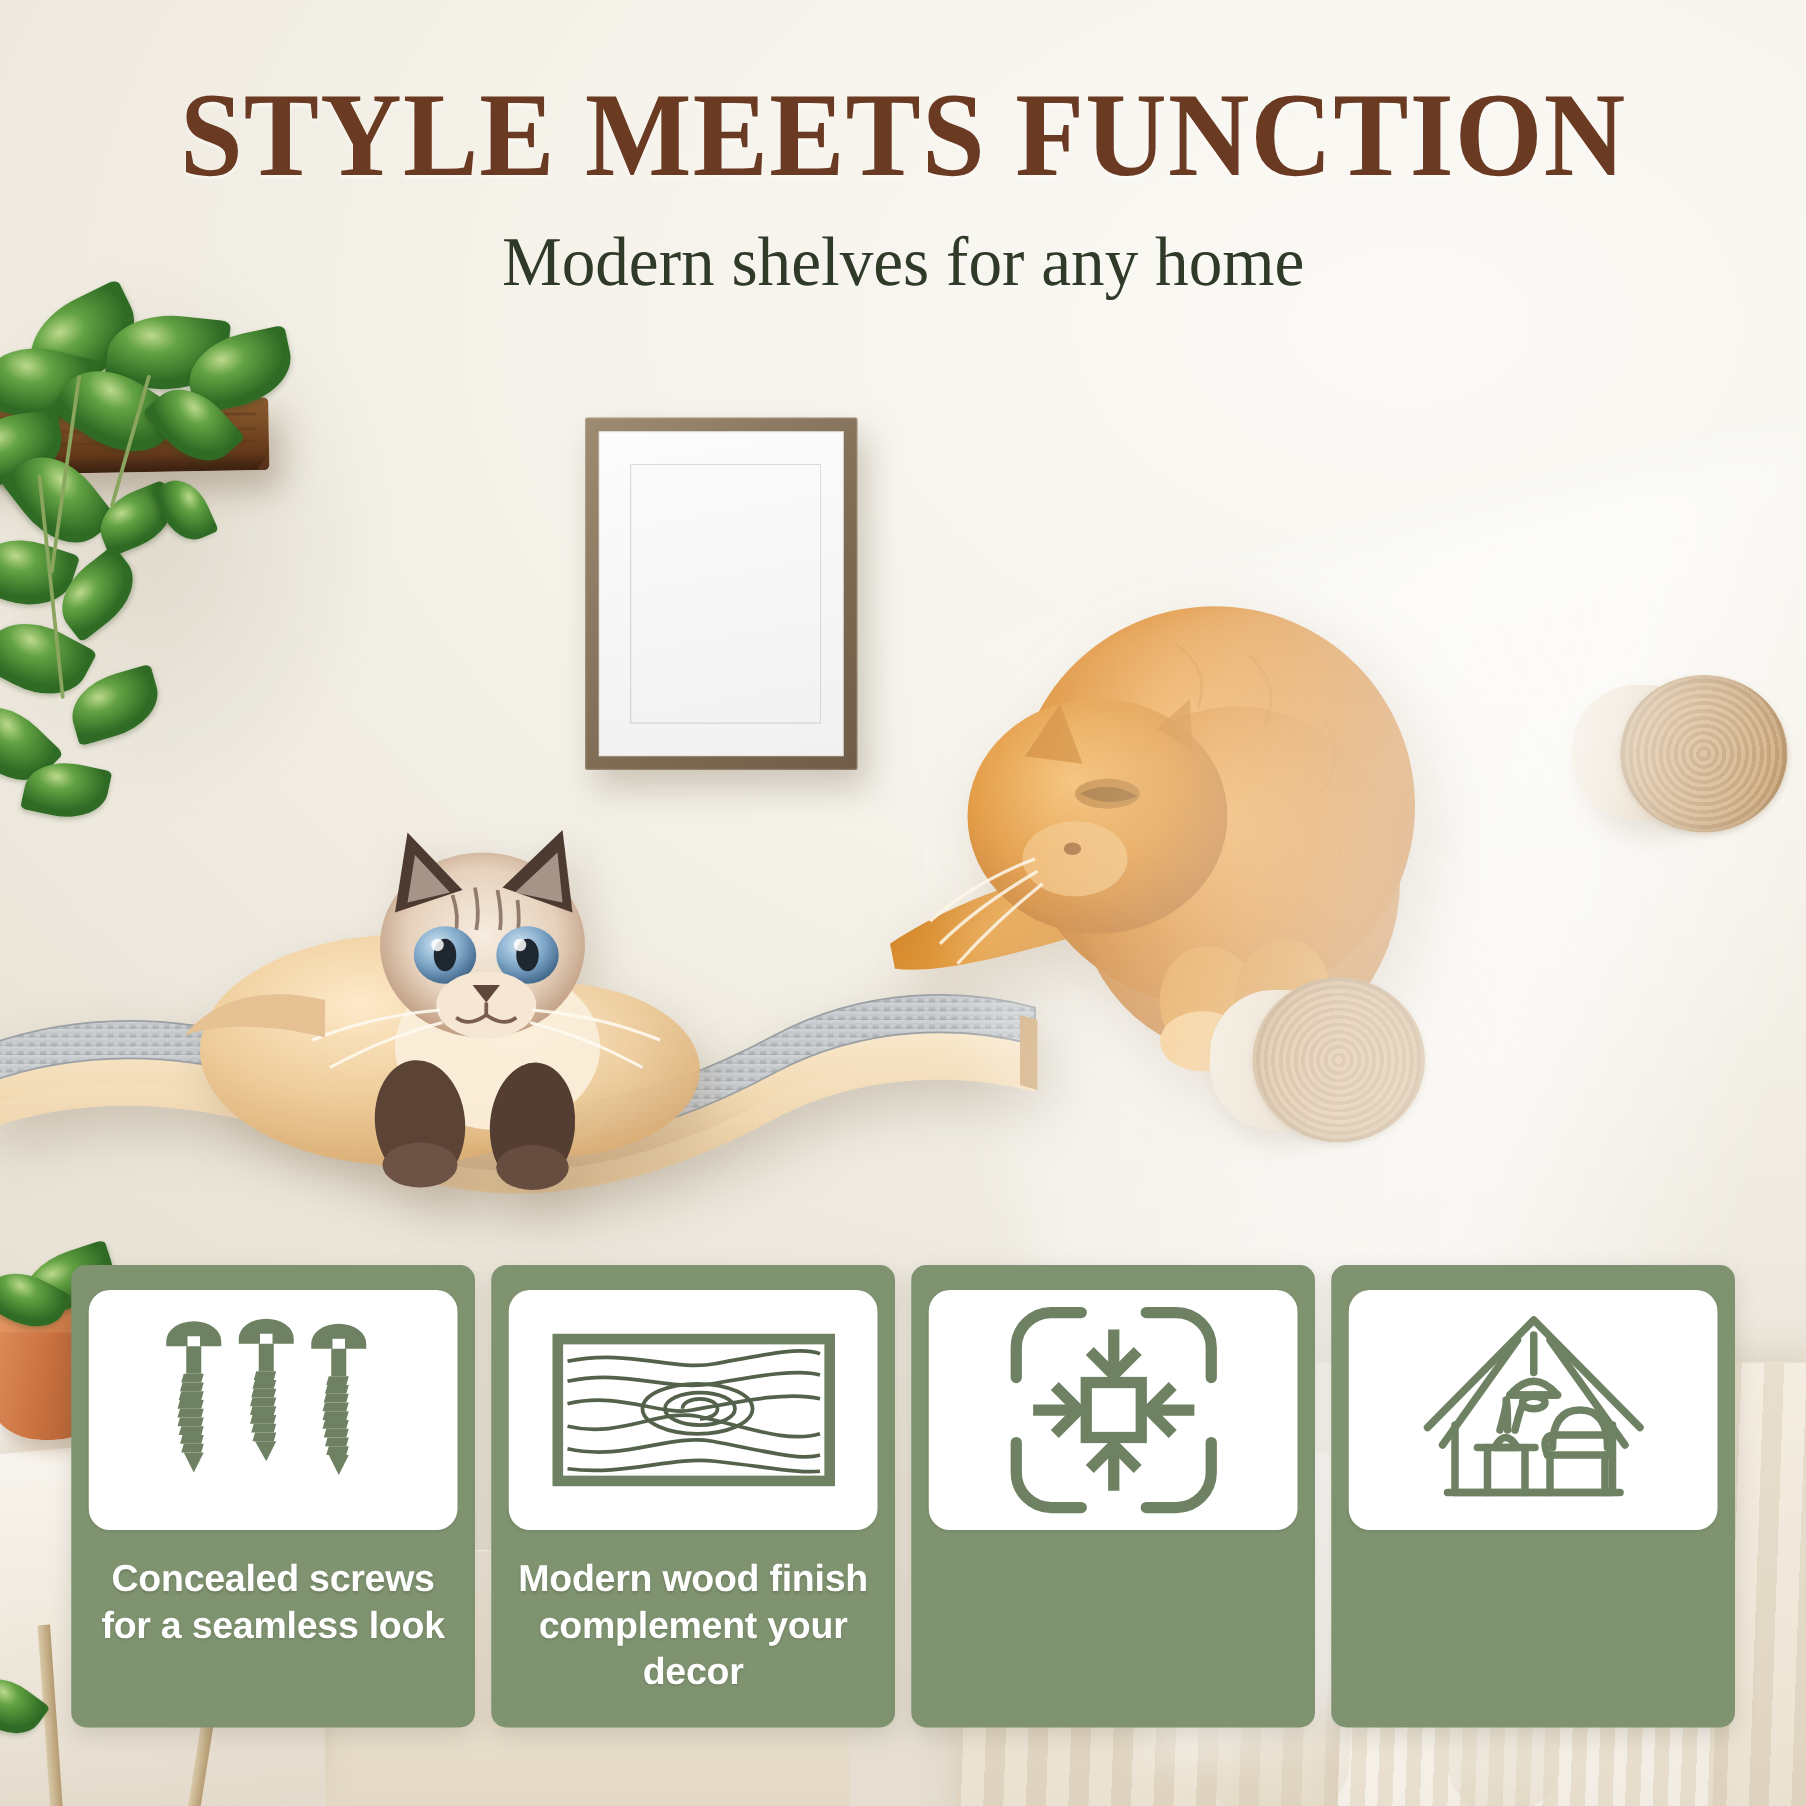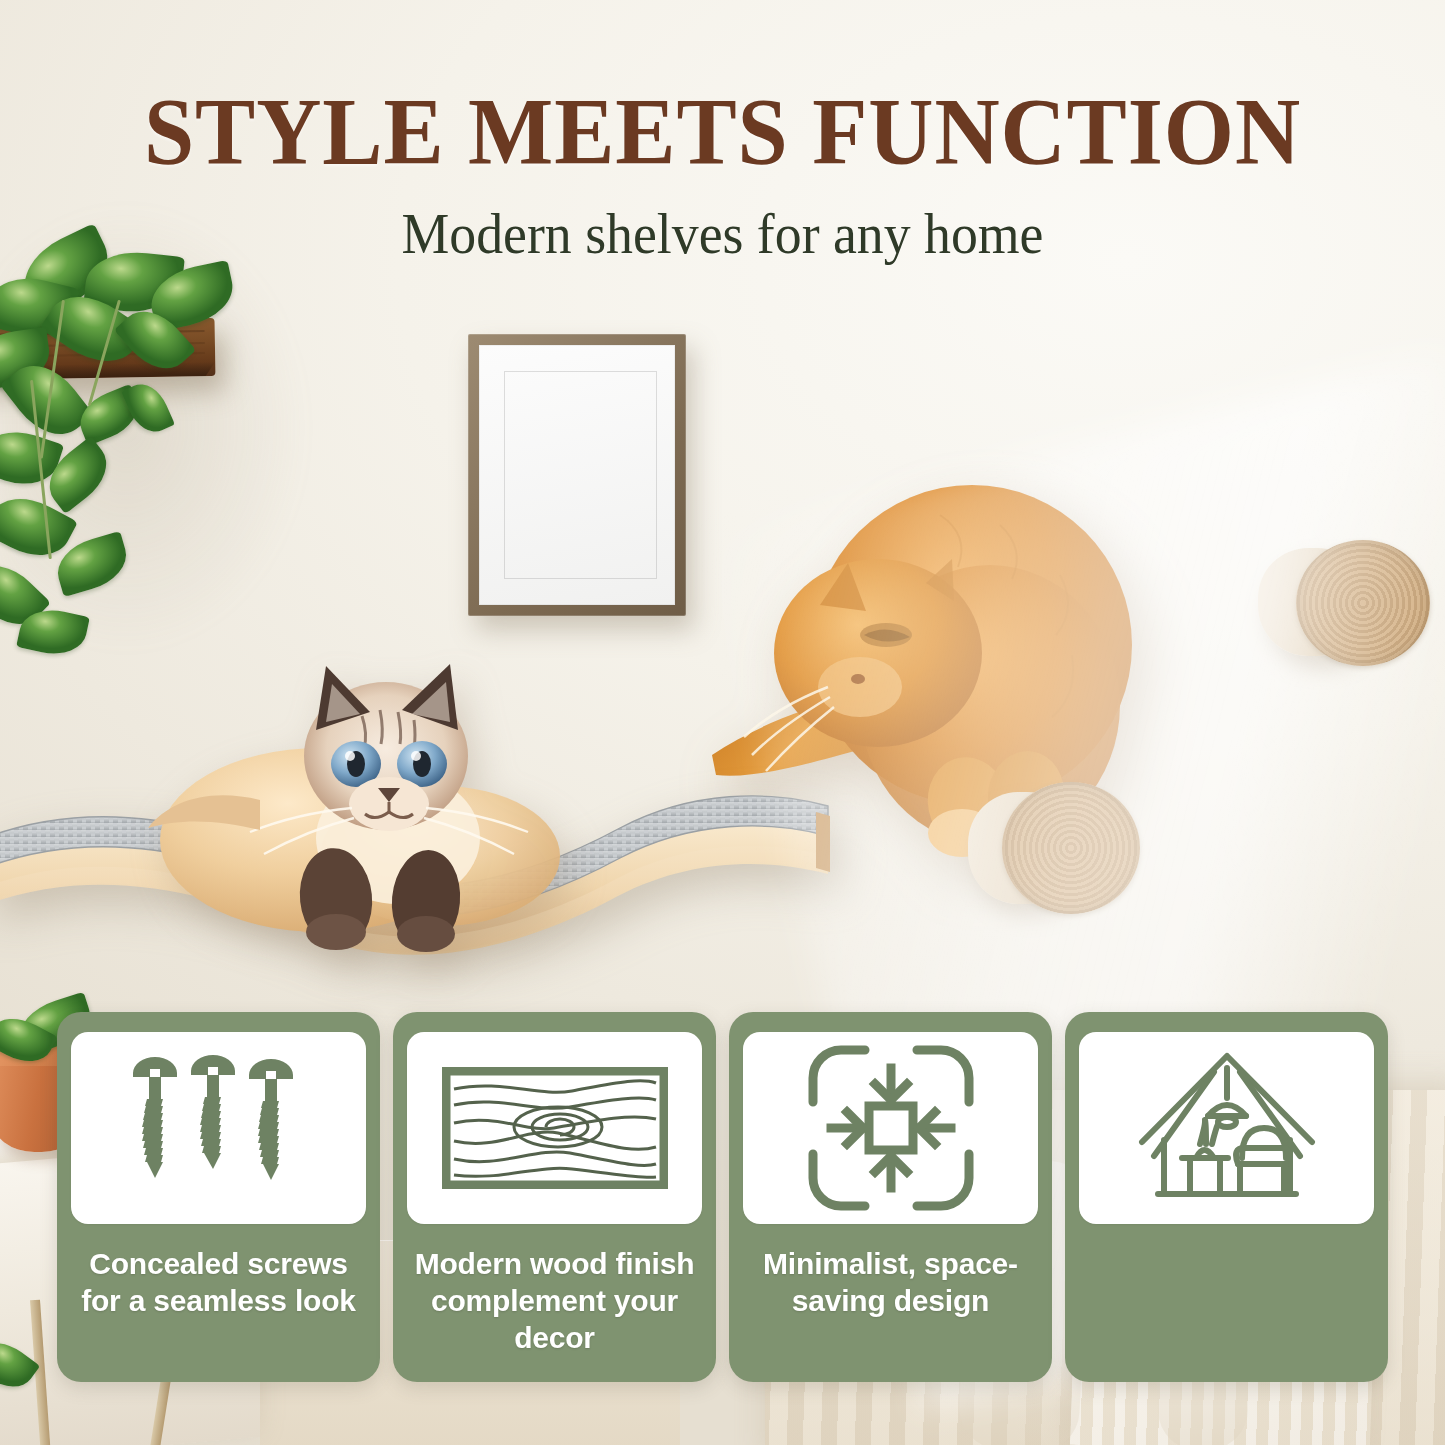--- a/index.html
+++ b/index.html
@@ -141,21 +141,21 @@
     position:absolute; background:linear-gradient(180deg,rgba(255,255,255,.6),rgba(220,208,186,.35));
     border-radius:40px;
   }
   .cabinet{
     position:absolute; left:260px; top:1240px; width:420px; height:210px;
     background:linear-gradient(180deg,#efe7d9 0%, #e4d9c5 100%);
     box-shadow:inset 0 1px 0 rgba(255,255,255,.6);
   }
 
   
-  .header{ position:absolute; left:0; right:0; top:60px; text-align:center;margin-top:24px; }
+  .header{ position:absolute; left:0; right:0; top:60px; text-align:center; }
   .headline{
     font-family:"Liberation Serif", serif;
     font-weight:700;
     font-size:96px;
     line-height:1;
     letter-spacing:1px;
     color:#6b3a22;
     transform:scaleX(.94);
     text-shadow:0 2px 3px rgba(255,255,255,.55);
     white-space:nowrap;
@@ -173,21 +173,21 @@
   }
 
   
   .cards{
     position:absolute; left:57px; top:1012px;
     width:1331px; height:370px;
     display:flex; gap:13px;
   }
   .card{
     flex:1 1 0; background:#7f9370;
-    border-radius:24px;
+    border-radius:12px;
     padding:20px 14px 0 14px;
     display:flex; flex-direction:column; align-items:center;
     box-shadow:0 6px 18px rgba(90,85,65,.18);
   }
   .icon-panel{
     width:100%; height:192px; background:#ffffff;
     border-radius:17px;
     display:flex; align-items:center; justify-content:center;
     box-shadow:0 1px 2px rgba(60,70,50,.10);
   }
@@ -538,21 +538,20 @@
             <path d="M68 40 L 84 56 L 100 40"></path>
           <path d="M84 144 V 114"></path>
             <path d="M68 128 L 84 112 L 100 128"></path>
           <path d="M24 84 H 54"></path>
             <path d="M40 68 L 56 84 L 40 100"></path>
           <path d="M144 84 H 114"></path>
             <path d="M128 68 L 112 84 L 128 100"></path>
         </g>
       </svg>
     </div>
-    <div class="card-label">Minimalist, space-saving design</div>
   </div>
 
   <div class="card">
     <div class="icon-panel">
       <svg width="186" height="164" viewBox="0 0 186 164">
         <g fill="none" stroke="#6e8263" stroke-width="6" stroke-linecap="round" stroke-linejoin="round">
 
           <path d="M8 96 L 93 10 L 178 96"></path>
           <path d="M20 110 L 80 26"></path>
             <path d="M166 110 L 106 26"></path>

